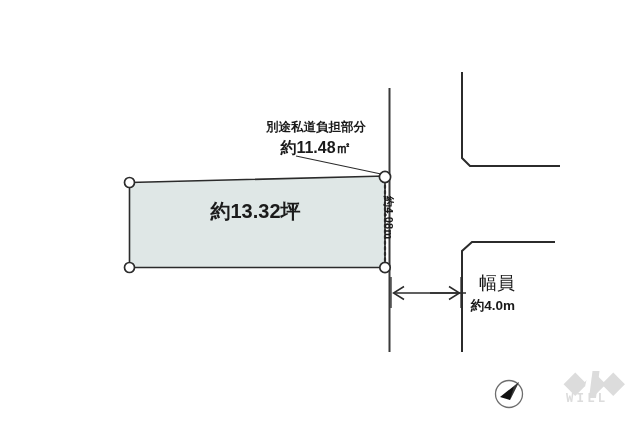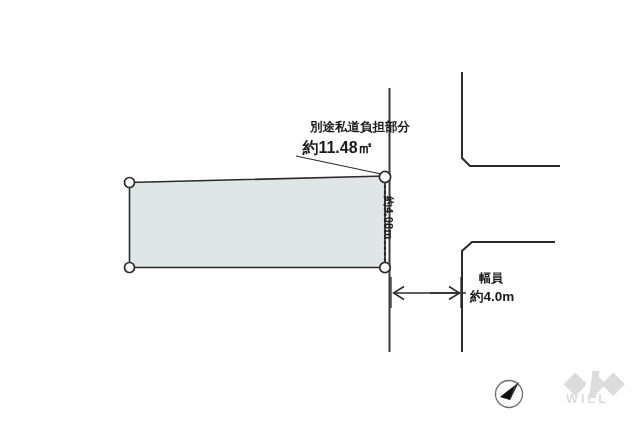--- a/index.html
+++ b/index.html
@@ -39,21 +39,20 @@
   #ann-road-burden {
     left: 266px;
     top: 119px;
     text-align: center;
     line-height: 1.42;
   }
   #ann-road-burden .line1 {
     font-size: 12.5px;
     font-weight: 700;
     display: block;
-    margin-left: 44px;
   }
   #ann-road-burden .line2 {
     font-size: 16px;
     font-weight: 700;
     display: block;
   }
   
   #area-label {
     left: 131px;
     top: 198px;
@@ -82,38 +81,39 @@
     letter-spacing: 0.2px;
   }
   
   #road-width-label {
     left: 470px;
     top: 270px;
     line-height: 1.45;
   }
   #road-width-label .cap {
     display: block;
-    font-size: 12px;
-    font-weight: 700;
+    font-size: 18px;
+    font-weight: 400;
     padding-left: 9px;
   }
   #road-width-label .val {
     display: block;
     font-size: 13.5px;
     font-weight: 700;
     text-align: right;
   }
   
   #will-logo-text {
     left: 566px;
     top: 392px;
     font-size: 12.5px;
     font-weight: 700;
     letter-spacing: 3.1px;
     color: #dcdcdc;
+    font-family: Liberation Mono, monospace;
   }
 </style>
 </head>
 <body>
 
 <div id="plan-root">
 
   <svg class="plan-svg" viewBox="0 0 640 427" xmlns="http://www.w3.org/2000/svg">
 
     <line x1="389.5" y1="88" x2="389.5" y2="352" stroke="#3a3a3a" stroke-width="2"></line>
@@ -159,20 +159,21 @@
       <polygon points="592.5,371 599.5,371 596,398 589,398" fill="#dcdcdc"></polygon>
     </g>
   </svg>
 
   <div class="txt" id="ann-road-burden">
     <span class="line1">別途私道負担部分</span>
     <span class="line2">約11.48㎡</span>
   </div>
 
   <div class="txt" id="area-label">
+    <span class="tsubo">約13.32坪</span>
   </div>
 
   <div class="txt" id="dim-frontage">約4.08m</div>
 
   <div class="txt" id="road-width-label">
     <span class="cap">幅員</span>
     <span class="val">約4.0m</span>
   </div>
 
   <div class="txt" id="will-logo-text">WILL</div>

